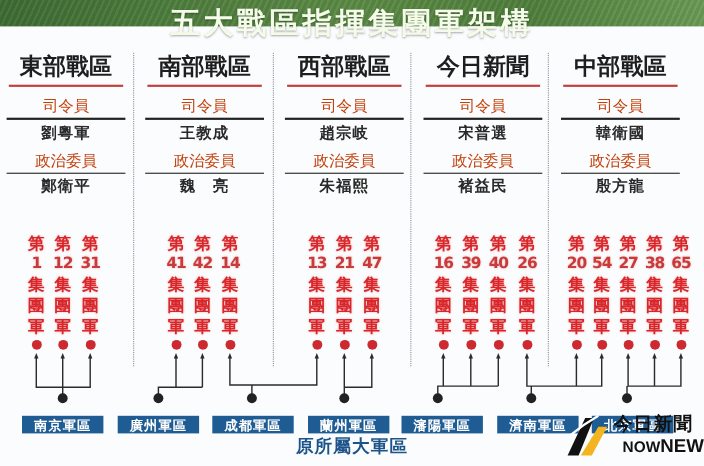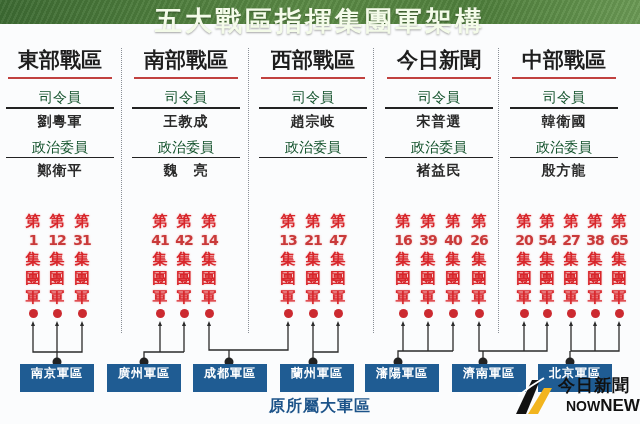--- a/index.html
+++ b/index.html
@@ -6,29 +6,29 @@
   body { width: 640px; height: 424px; position: relative; overflow: hidden; background: #fbfcfd; font-family: "DejaVu Sans", "Liberation Sans", sans-serif; }
   .banner { position: absolute; left: 0; top: 0; width: 640px; height: 24px;
     background: linear-gradient(90deg, #3d6b33 0%, #4e7d3d 25%, #5b8a45 50%, #4f7f3c 75%, #6b9a55 100%); }
   .banner::after { content: ""; position: absolute; inset: 0;
     background: repeating-linear-gradient(115deg, rgba(255,255,255,0.05) 0 2px, rgba(0,0,0,0.05) 2px 5px); }
   .banner-title { position: absolute; left: 0; width: 640px; top: 3px; text-align: center; color: #f4fbe9; font-size: 27px; font-weight: bold; letter-spacing: 3px; z-index: 2; text-shadow: 0 1px 2px rgba(0,0,0,0.35); }
   .divider { position: absolute; top: 48px; height: 285px; border-left: 1.5px dotted #8a8f96; width: 0; }
   .zone { position: absolute; top: 46px; width: 112px; text-align: center; }
   .zone-title { font-size: 21px; font-weight: bold; color: #1e1e1e; letter-spacing: 0px; height: 28px; line-height: 28px; }
   .zone-underline { height: 2px; background: #c1413f; margin: 3px 4px 0; }
-  .role { font-size: 14px; color: #14532d; margin-top: 9px; height: 18px; line-height: 18px; }
+  .role { font-size: 14px; color: #c2410c; margin-top: 9px; height: 18px; line-height: 18px; }
   .role-line { height: 1.5px; background: #222; margin: 1px 2px 0; }
   .person { font-size: 14px; font-weight: bold; color: #2a2a2a; height: 20px; line-height: 20px; margin-top: 2px; letter-spacing: 1px; }
   .role2 { margin-top: 7px; }
   .army { position: absolute; top: 212px; width: 20px; text-align: center; color: #d8262b; font-weight: bold; font-size: 15px; line-height: 19px; text-shadow: 0 0 2px rgba(230,80,80,0.45); }
   .army .num { font-size: 14px; letter-spacing: -1px; color: #c93a3a; }
   .army .dot { width: 9px; height: 9px; border-radius: 50%; background: #cc2a30; margin: 2px auto 0; }
   svg.connect { position: absolute; left: 0; top: 310px; }
-  .mr { position: absolute; top: 364px; height: 28px; line-height: 18px; background: #1f5c93; color: #ffffff; font-size: 12px; font-weight: bold; text-align: center; letter-spacing: 1px; }
+  .mr { position: absolute; top: 378px; height: 16px; line-height: 18px; background: #1f5c93; color: #ffffff; font-size: 12px; font-weight: bold; text-align: center; letter-spacing: 1px; }
   .footer { position: absolute; top: 396px; left: 0; width: 640px; text-align: center; font-size: 16px; font-weight: bold; color: #1c5389; letter-spacing: 1px; }
   .logo { position: absolute; left: 514px; top: 372px; width: 126px; height: 50px; }
   .logo-mark { position: absolute; left: 0; top: 2px; width: 40px; height: 42px; }
   .logo-cn { position: absolute; left: 44px; top: 2px; font-size: 17px; font-weight: bold; color: #111; letter-spacing: 1px; }
   .logo-en { position: absolute; left: 52px; top: 24px; font-size: 14px; font-weight: bold; color: #111; font-family: "Liberation Sans", sans-serif; }
   .logo-en small { font-size: 17px; }
 </style>
 </head>
 <body>
 
@@ -63,20 +63,21 @@
      <div class="person">魏　亮</div>
     </div>
     <div class="zone" style="left: 257px;">
       <div class="zone-title">西部戰區</div>
      <div class="zone-underline"></div>
      <div class="role">司令員</div>
      <div class="role-line"></div>
      <div class="person">趙宗岐</div>
      <div class="role role2">政治委員</div>
      <div class="role-line"></div>
+     <div class="person">朱福熙</div>
     </div>
     <div class="zone" style="left: 383px;">
       <div class="zone-title">今日新聞</div>
      <div class="zone-underline"></div>
      <div class="role">司令員</div>
      <div class="role-line"></div>
      <div class="person">宋普選</div>
      <div class="role role2">政治委員</div>
      <div class="role-line"></div>
      <div class="person">褚益民</div>

